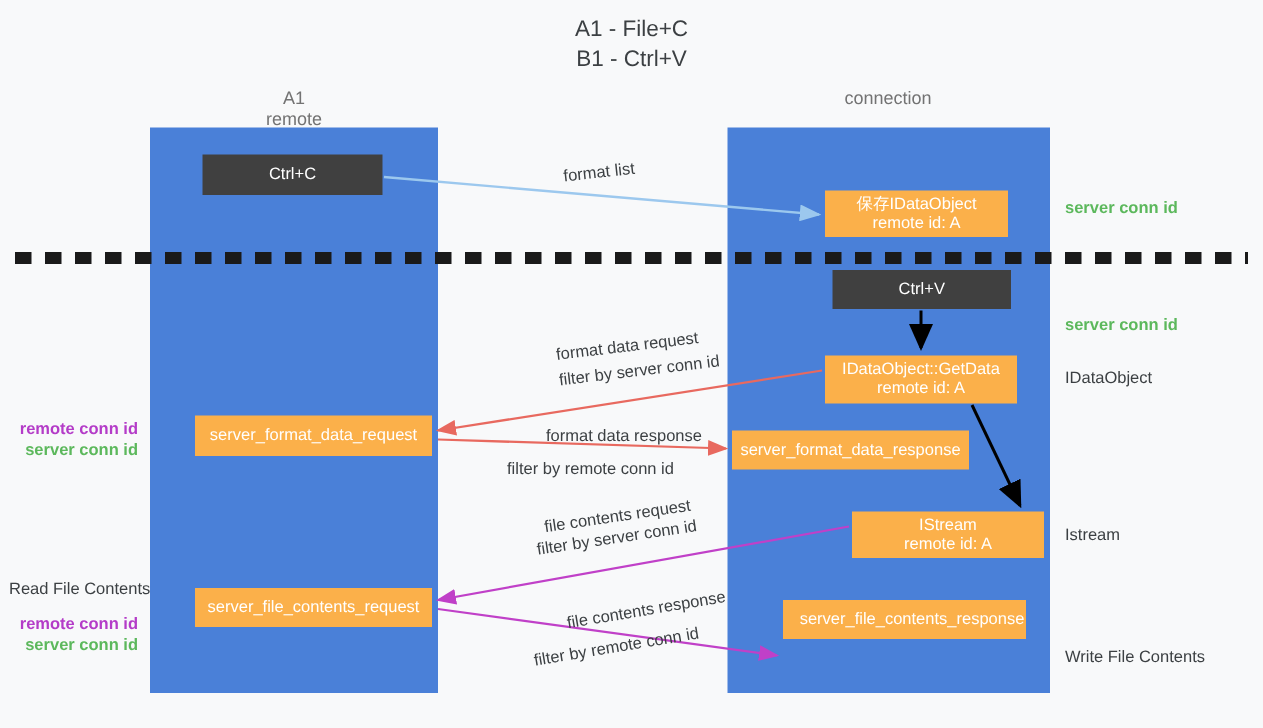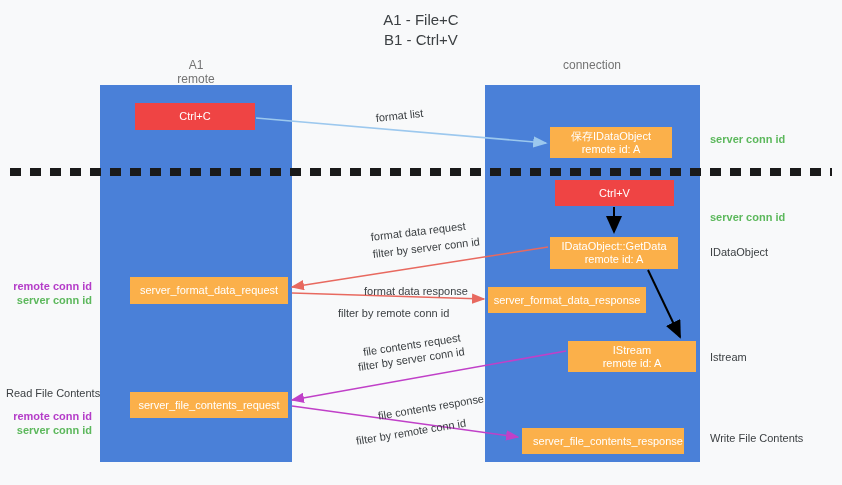--- a/index.html
+++ b/index.html
@@ -31,33 +31,33 @@
   .lane{position:absolute;background:#4a80d8;}
   #lane-a{left:100px;top:85px;width:192px;height:377px;}
   #lane-b{left:485px;top:85px;width:215px;height:377px;}
 
   
   .box{
     position:absolute;display:flex;align-items:center;justify-content:center;
     text-align:center;color:#ffffff;font-size:11px;line-height:13px;
     box-sizing:border-box;padding:2px 4px;
   }
-  .box.green{background:#ef4444;align-items:center;}
+  .box.green{background:#404040;align-items:center;}
   .box.orange{background:#fbb04a;}
   .box span{display:block;}
 
   #box-ctrlc{left:135px;top:103px;width:120px;height:27px;}
   #box-save-idataobject{left:550px;top:127px;width:122px;height:31px;}
   #box-ctrlv{left:555px;top:180px;width:119px;height:26px;}
   #box-getdata{left:550px;top:237px;width:128px;height:32px;}
   #box-format-req{left:130px;top:277px;width:158px;height:27px;}
   #box-format-resp{left:488px;top:287px;width:158px;height:26px;text-align:right;}
   #box-istream{left:568px;top:341px;width:128px;height:31px;}
   #box-file-req{left:130px;top:392px;width:158px;height:26px;}
-  #box-file-resp{left:522px;top:428px;width:162px;height:26px;padding-left:14px;}
+  #box-file-resp{left:522px;top:400px;width:162px;height:26px;padding-left:14px;}
 
   
   .lbl{position:absolute;font-size:11px;line-height:14px;color:#3c4043;white-space:nowrap;}
   .lbl.green{color:#5cb85c;font-weight:bold;}
   .lbl.dark{color:#3c4043;}
   .rot-1{transform:rotate(-6.2deg);transform-origin:left top;}
   .rot-2{transform:rotate(-6.8deg);transform-origin:left top;}
   .rot-3{transform:rotate(-8.5deg);transform-origin:left top;}
   .rot-4{transform:rotate(-9.5deg);transform-origin:left top;}
 

